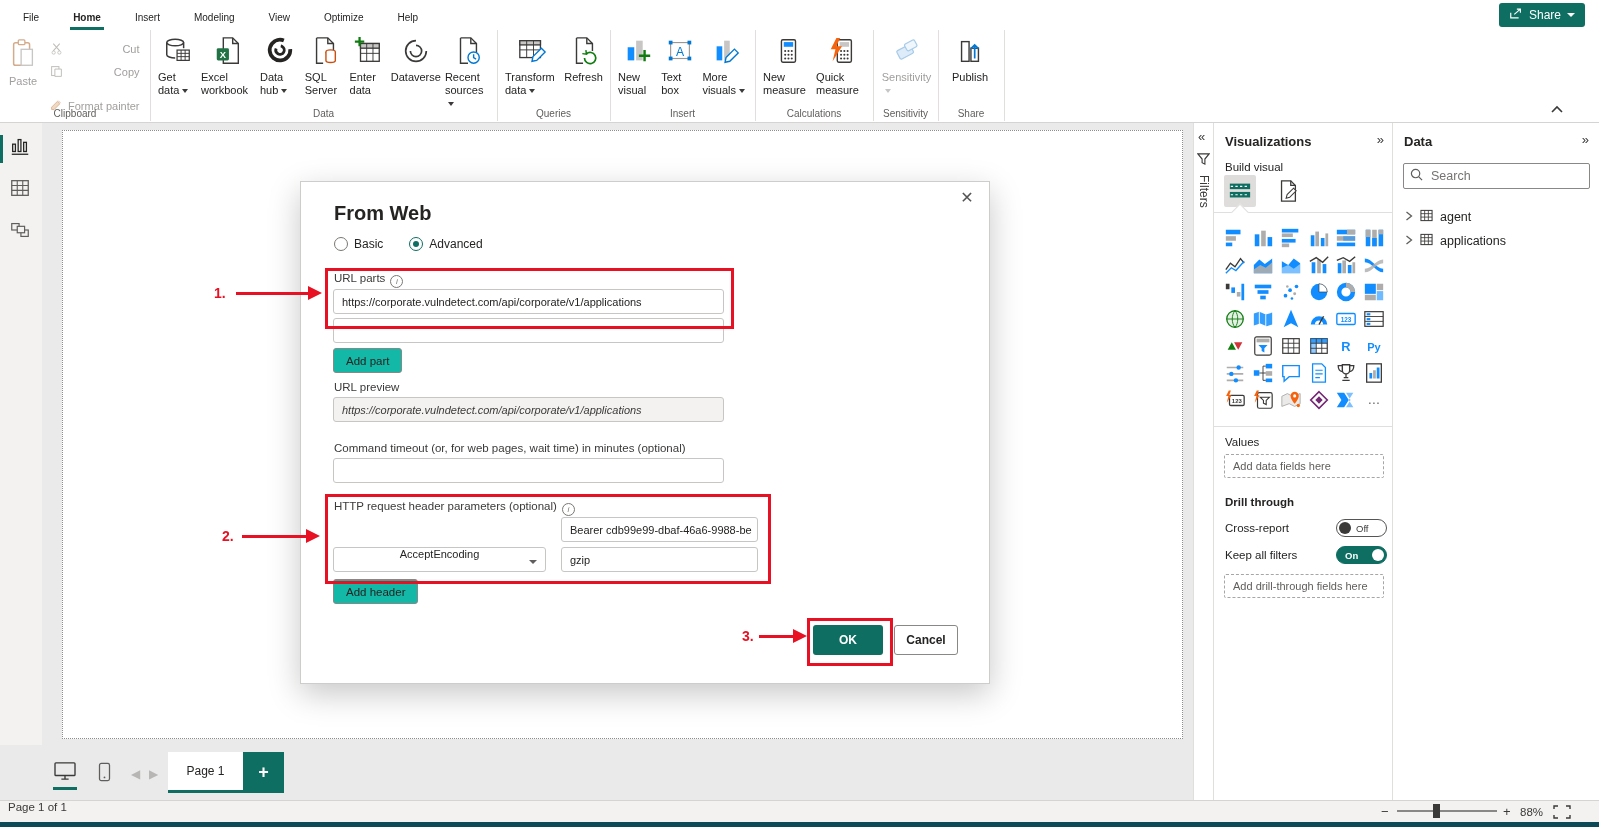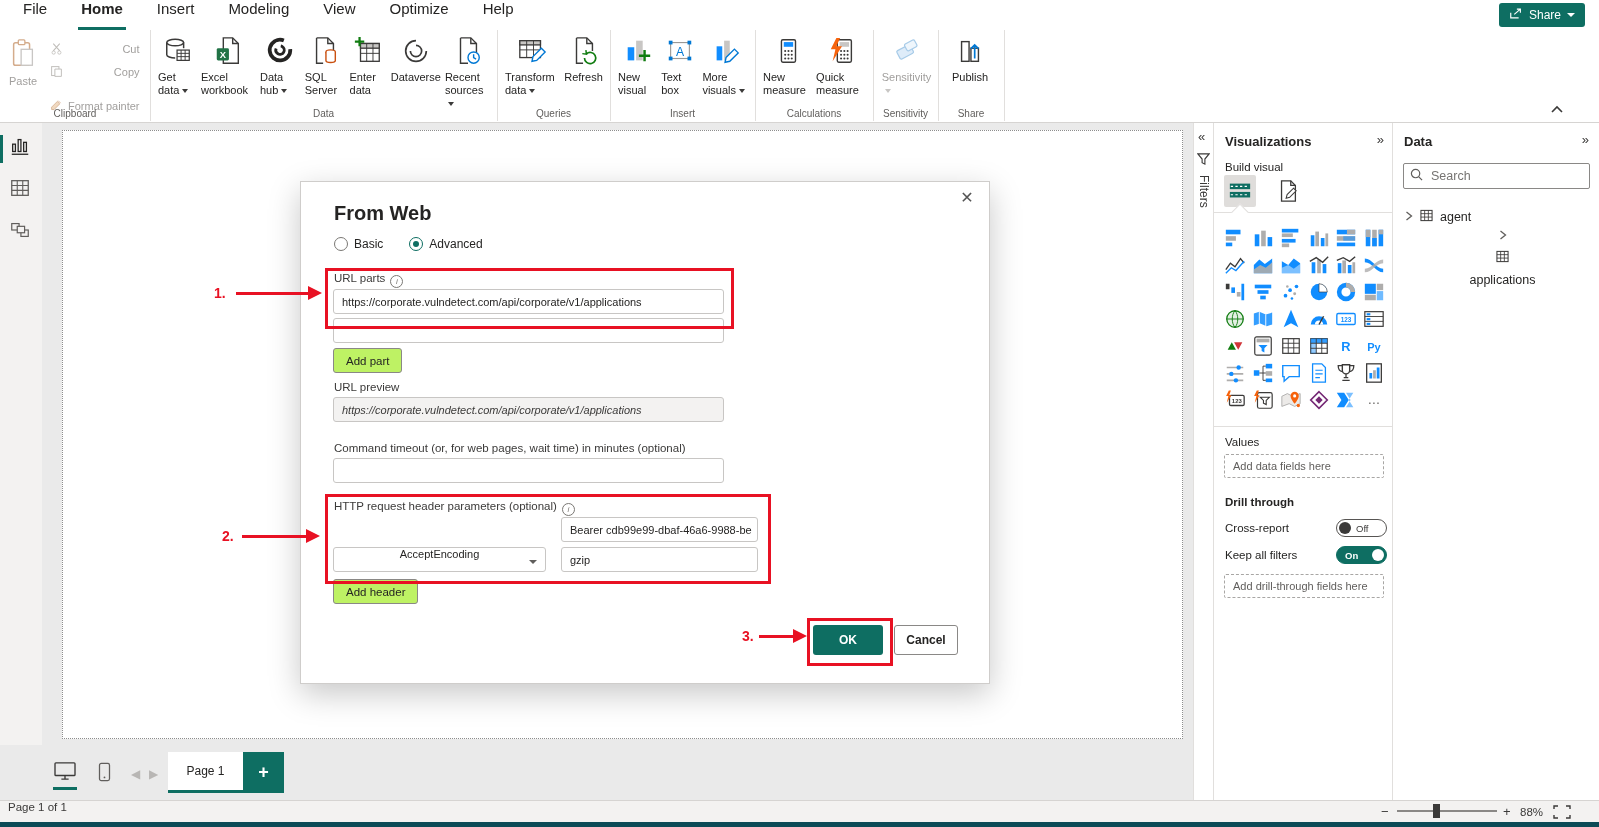--- a/index.html
+++ b/index.html
@@ -6,21 +6,21 @@
     --teal:#0e6e62; --red:#e81123; --blue:#118DFF; --txt:#252423; --gray:#605e5c;
     --bord:#c8c6c4; --panelbord:#e1dfdd; --dis:#a19f9d; --bg:#eaeaea;
   }
   html,body{margin:0;padding:0;}
   #app{position:relative;width:1599px;height:827px;background:#fff;
        font-family:"Liberation Sans",sans-serif;color:var(--txt);overflow:hidden;font-size:12px;}
   .abs{position:absolute;}
   
   .menubar{position:absolute;left:0;top:0;width:1599px;height:30px;background:#fff;display:flex;align-items:stretch;}
   #menu-items{display:flex;padding-left:6px;}
-  .mitem{position:relative;padding:0 17px 6px;font-size:15px;cursor:default;}
+  .mitem{position:relative;padding:12px 17px 6px;font-size:10px;cursor:default;}
   .mitem.active{font-weight:bold;}
   .mitem.active::after{content:"";position:absolute;left:14px;right:14px;bottom:0;height:3px;background:var(--teal);}
   .share-btn{position:absolute;right:14px;top:3px;height:24px;background:var(--teal);border:none;border-radius:3px;
     color:#fff;font-size:12px;display:flex;align-items:center;gap:6px;padding:0 10px;font-family:inherit;}
   .caret-w{width:0;height:0;border-left:4px solid transparent;border-right:4px solid transparent;border-top:4px solid #fff;display:inline-block;}
   
   .ribbon{position:absolute;left:0;top:30px;width:1599px;height:92px;background:#fff;border-bottom:1px solid #d6d4d2;}
   .rgroup{position:absolute;top:0;height:91px;border-right:1px solid var(--panelbord);}
   .glabel{position:absolute;bottom:2px;left:0;right:0;text-align:center;font-size:10px;color:var(--gray);}
   .rbtns{display:flex;align-items:flex-start;padding:6px 6px 0 8px;gap:4px;}
@@ -47,21 +47,21 @@
   .radio{width:14px;height:14px;border-radius:50%;border:1px solid #7a7874;display:inline-block;box-sizing:border-box;margin-right:6px;vertical-align:-3px;background:#fff;}
   .radio.sel{border:1px solid var(--teal);position:relative;}
   .radio.sel::after{content:"";position:absolute;left:3px;top:3px;width:6px;height:6px;border-radius:50%;background:var(--teal);}
   .dlg-label{position:absolute;font-size:11.5px;color:#3b3a39;}
   .info-icon{display:inline-flex;width:11px;height:11px;border:1px solid #7a7874;border-radius:50%;font-size:8px;
     align-items:center;justify-content:center;color:#7a7874;margin-left:5px;vertical-align:-2px;}
   .info-icon::before{content:"i";font-style:italic;}
   .dlg-input{position:absolute;height:25px;border:1px solid var(--bord);border-radius:3px;background:#fff;
     font-size:11px;display:flex;align-items:center;padding:0 8px;box-sizing:border-box;white-space:nowrap;overflow:hidden;}
   .dlg-input.ro{background:#f3f2f1;font-style:italic;color:#3b3a39;}
-  .dlg-btn{position:absolute;height:25px;border:1px solid #8a8886;border-radius:3px;background:#bef264;font-size:11.5px;
+  .dlg-btn{position:absolute;height:25px;border:1px solid #8a8886;border-radius:3px;background:#14b8a6;font-size:11.5px;
     display:flex;align-items:center;justify-content:center;padding:4px 12px;cursor:pointer;box-sizing:border-box;}
   .dd-caret{margin-left:auto;width:0;height:0;border-left:4px solid transparent;border-right:4px solid transparent;border-top:4px solid #605e5c;}
   .ok-btn{position:absolute;left:512px;top:443px;width:70px;height:30px;background:var(--teal);color:#fff;border:none;
     border-radius:3px;font-size:12px;font-weight:bold;cursor:pointer;font-family:inherit;}
   .cancel-btn{position:absolute;left:593px;top:443px;width:64px;height:30px;background:#fff;color:var(--txt);
     border:1px solid #8a8886;border-radius:3px;font-size:12px;font-weight:bold;cursor:pointer;font-family:inherit;}
   
   .ann-box{position:absolute;border:3px solid var(--red);pointer-events:none;}
   .ann-num{position:absolute;color:var(--red);font-size:14px;font-weight:bold;}
   .arr-line{position:absolute;height:3px;background:var(--red);}
@@ -834,21 +834,21 @@
         <div class="tree-row" style="top: 82px;">
           <span><svg width="8" height="10" viewBox="0 0 8 10">
               <path d="M1.5 1l5 4-5 4" fill="none" stroke="#605e5c" stroke-width="1.3"></path>
             </svg></span>
           <span><svg width="13" height="13" viewBox="0 0 14 14">
               <rect x="1" y="1.5" width="12" height="11" fill="none" stroke="#3b3a39" stroke-width="1.1"></rect>
               <path d="M1 5h12M1 8.7h12M5 1.5v11M9 1.5v11" stroke="#3b3a39" stroke-width=".9"></path>
             </svg></span>
           <span>agent</span>
         </div>
-        <div class="tree-row" style="top: 106px; flex-direction: column;">
+        <div class="tree-row" style="top: 106px;">
           <span><svg width="8" height="10" viewBox="0 0 8 10">
               <path d="M1.5 1l5 4-5 4" fill="none" stroke="#605e5c" stroke-width="1.3"></path>
             </svg></span>
           <span><svg width="13" height="13" viewBox="0 0 14 14">
               <rect x="1" y="1.5" width="12" height="11" fill="none" stroke="#3b3a39" stroke-width="1.1"></rect>
               <path d="M1 5h12M1 8.7h12M5 1.5v11M9 1.5v11" stroke="#3b3a39" stroke-width=".9"></path>
             </svg></span>
           <span>applications</span>
         </div>
       </div>

